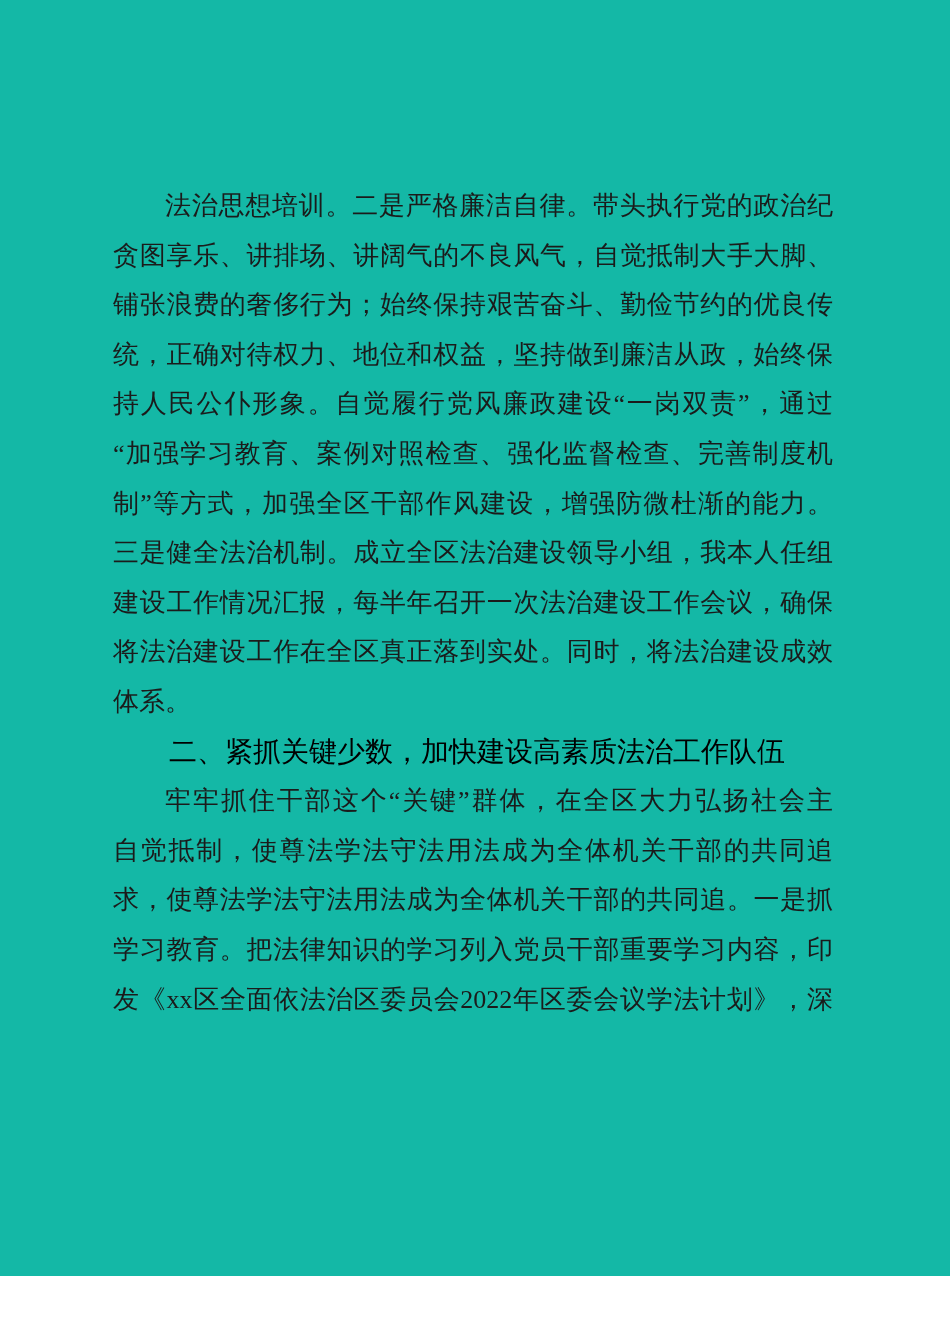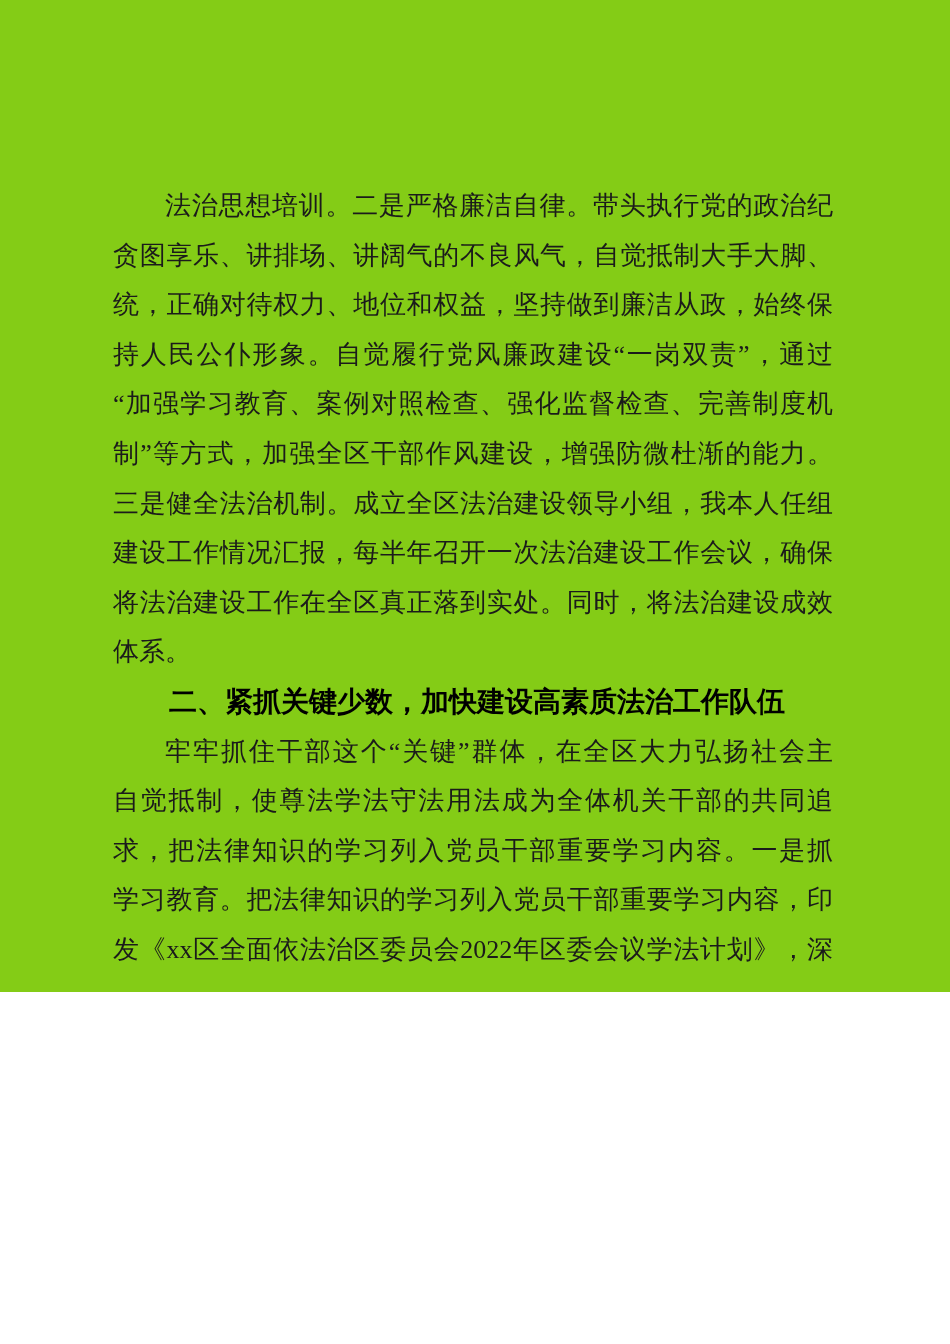--- a/index.html
+++ b/index.html
@@ -3,22 +3,22 @@
 <meta charset="utf-8">
 <style>
   html, body {
     margin: 0;
     padding: 0;
     background: #ffffff;
   }
   .page {
     position: relative;
     width: 950px;
-    height: 992px;
-    background: #84cc16;
+    height: 1276px;
+    background: #14b8a6;
     overflow: hidden;
   }
   .doc-body {
     position: absolute;
     left: 113px;
     top: 181px;
     width: 720px;
     color: #1b1b1b;
     font-family: "Liberation Serif", "DejaVu Serif", serif;
     font-size: 26px;
@@ -34,43 +34,44 @@
   }
   .ln.ind {
     text-indent: 2em;
   }
   .ln.no-just {
     text-align: center;
     text-align-last: left;
   }
   .ln.head {
     font-family: "Liberation Sans", "DejaVu Sans", sans-serif;
-    font-weight: 700;
+    font-weight: 400;
     font-size: 28px;
     color: #000000;
     text-align: left;
     text-align-last: left;
     text-indent: 2em;
   }
 </style>
 </head>
 <body>
 
 <div class="page">
   <div class="doc-body">
     <div class="ln ind">法治思想培训。二是严格廉洁自律。带头执行党的政治纪</div>
     <div class="ln">贪图享乐、讲排场、讲阔气的不良风气，自觉抵制大手大脚、</div>
+    <div class="ln">铺张浪费的奢侈行为；始终保持艰苦奋斗、勤俭节约的优良传</div>
     <div class="ln">统，正确对待权力、地位和权益，坚持做到廉洁从政，始终保</div>
     <div class="ln">持人民公仆形象。自觉履行党风廉政建设“一岗双责”，通过</div>
     <div class="ln">“加强学习教育、案例对照检查、强化监督检查、完善制度机</div>
     <div class="ln">制”等方式，加强全区干部作风建设，增强防微杜渐的能力。</div>
     <div class="ln">三是健全法治机制。成立全区法治建设领导小组，我本人任组</div>
     <div class="ln">建设工作情况汇报，每半年召开一次法治建设工作会议，确保</div>
     <div class="ln">将法治建设工作在全区真正落到实处。同时，将法治建设成效</div>
     <div class="ln no-just">体系。</div>
     <div class="ln head">二、紧抓关键少数，加快建设高素质法治工作队伍</div>
     <div class="ln ind">牢牢抓住干部这个“关键”群体，在全区大力弘扬社会主</div>
     <div class="ln">自觉抵制，使尊法学法守法用法成为全体机关干部的共同追</div>
-    <div class="ln">求，把法律知识的学习列入党员干部重要学习内容。一是抓</div>
+    <div class="ln">求，使尊法学法守法用法成为全体机关干部的共同追。一是抓</div>
     <div class="ln">学习教育。把法律知识的学习列入党员干部重要学习内容，印</div>
     <div class="ln">发《xx区全面依法治区委员会2022年区委会议学法计划》，深</div>
   </div>
 </div>
 
 </body></html>

